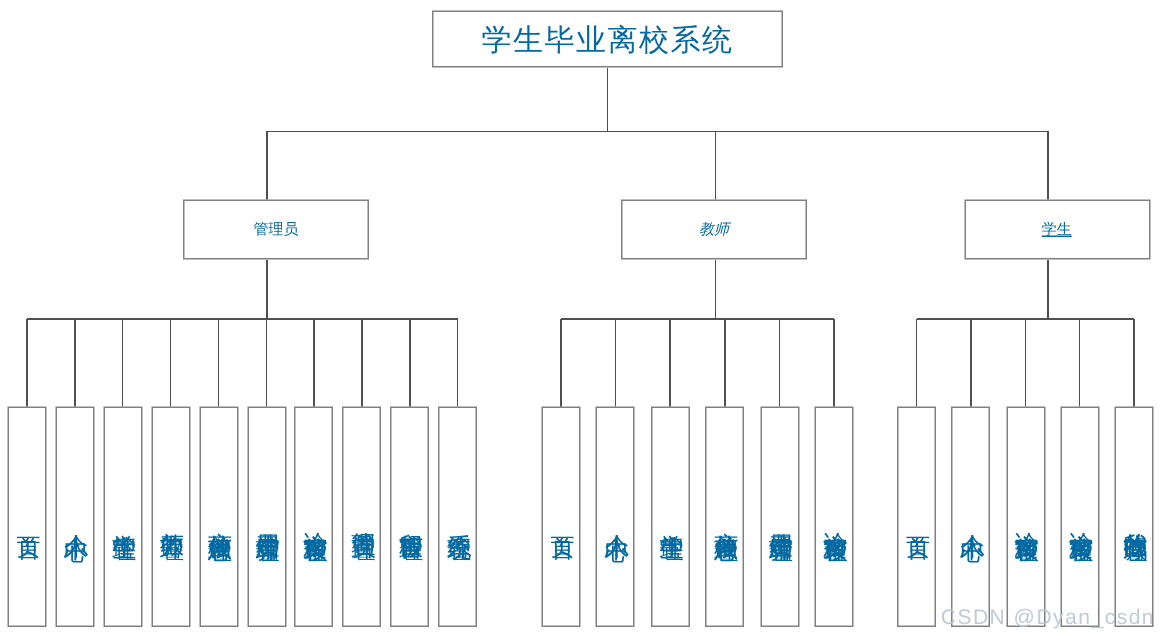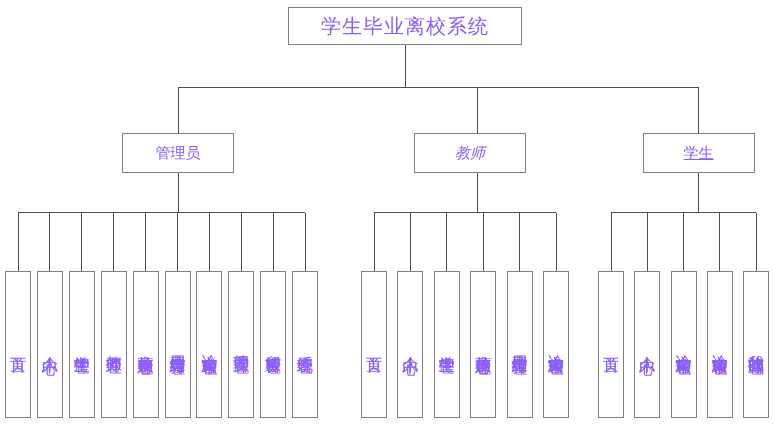--- a/index.html
+++ b/index.html
@@ -10,29 +10,29 @@
     overflow:hidden;
     font-family:"Liberation Sans","DejaVu Sans",sans-serif;
   }
   #connectors{position:absolute;left:0;top:0;width:773px;height:426px;}
   .node{
     position:absolute;
     box-sizing:border-box;
     border:1px solid #808080;
     background:#ffffff;
     display:flex;align-items:center;justify-content:center;
-    color:#8b5cf6;
+    color:#0369a1;
   }
   .root-node{
     left:288px;top:7px;width:234px;height:38px;
     font-size:20px;letter-spacing:1px;
   }
   .branch-node{
-    top:133px;width:112px;height:40px;
-    font-size:15px;
+    top:133px;width:124px;height:40px;
+    font-size:10px;
   }
   .leaf-node{
     top:271px;width:26px;height:147px;
     writing-mode:vertical-rl;
     text-orientation:upright;
     font-size:16px;line-height:1;letter-spacing:1px;
     text-align:center;
   }
   .watermark{
     position:absolute;
@@ -72,13 +72,14 @@
       <div class="node leaf-node" style="left: 506.6px;">费用结算管理</div>
       <div class="node leaf-node" style="left: 543px;">论文审核管理</div>
       <div class="node branch-node" style="left: 642.5px; text-decoration: underline;">学生</div>
       <div class="node leaf-node" style="left: 598px;">首页</div>
       <div class="node leaf-node" style="left: 634.25px;">个人中心</div>
       <div class="node leaf-node" style="left: 670.5px;">论文审核管理</div>
       <div class="node leaf-node" style="left: 706.75px;">论文审核管理</div>
       <div class="node leaf-node" style="left: 743px;">我的收藏管理</div>
     </div>
 
+  <div class="watermark">CSDN @Dyan_csdn</div>
 </div>
 
 </body></html>

